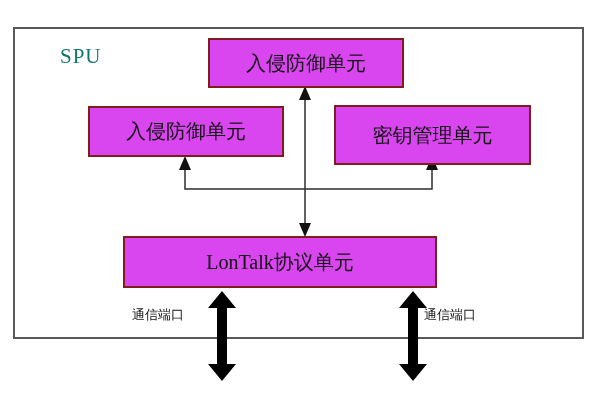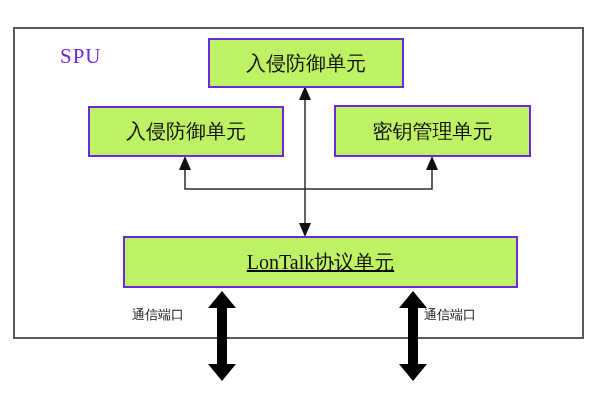--- a/index.html
+++ b/index.html
@@ -30,37 +30,37 @@
     left: 0;
     top: 0;
     width: 600px;
     height: 400px;
   }
   .spu-label {
     position: absolute;
     left: 60px;
     top: 44px;
     font-size: 21px;
-    color: #6d28d9;
+    color: #0f766e;
     letter-spacing: 1px;
   }
   .unit-box {
     position: absolute;
-    border: 2px solid #6d28d9;
-    background: #bef264;
+    border: 2px solid #7f1d1d;
+    background: #d946ef;
     box-sizing: border-box;
     display: flex;
     align-items: center;
     justify-content: center;
     text-align: right;
   }
   .box-intrusion { left: 208px; top: 38px;  width: 196px; height: 50px; }
   .box-update    { left: 88px;  top: 106px; width: 196px; height: 51px; }
-  .box-key       { left: 334px; top: 105px; width: 197px; height: 52px; }
-  .box-lontalk   { left: 123px; top: 236px; width: 395px; height: 52px; text-decoration: underline; }
+  .box-key       { left: 334px; top: 105px; width: 197px; height: 60px; }
+  .box-lontalk   { left: 123px; top: 236px; width: 314px; height: 52px; }
   .unit-label {
     font-size: 20px;
     color: #111111;
     white-space: nowrap;
   }
   .port-label {
     position: absolute;
     font-size: 13px;
     color: #111111;
     white-space: nowrap;

